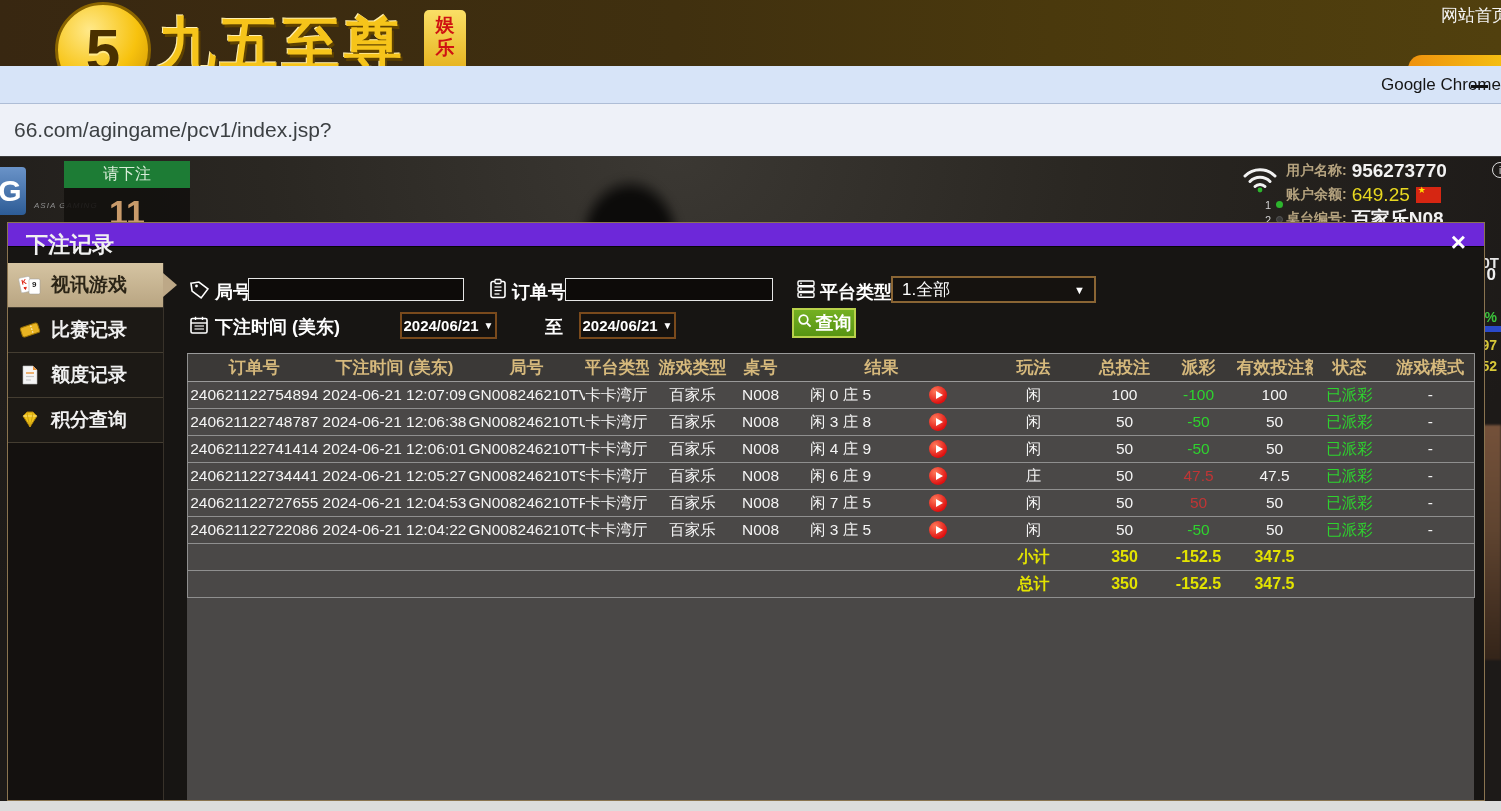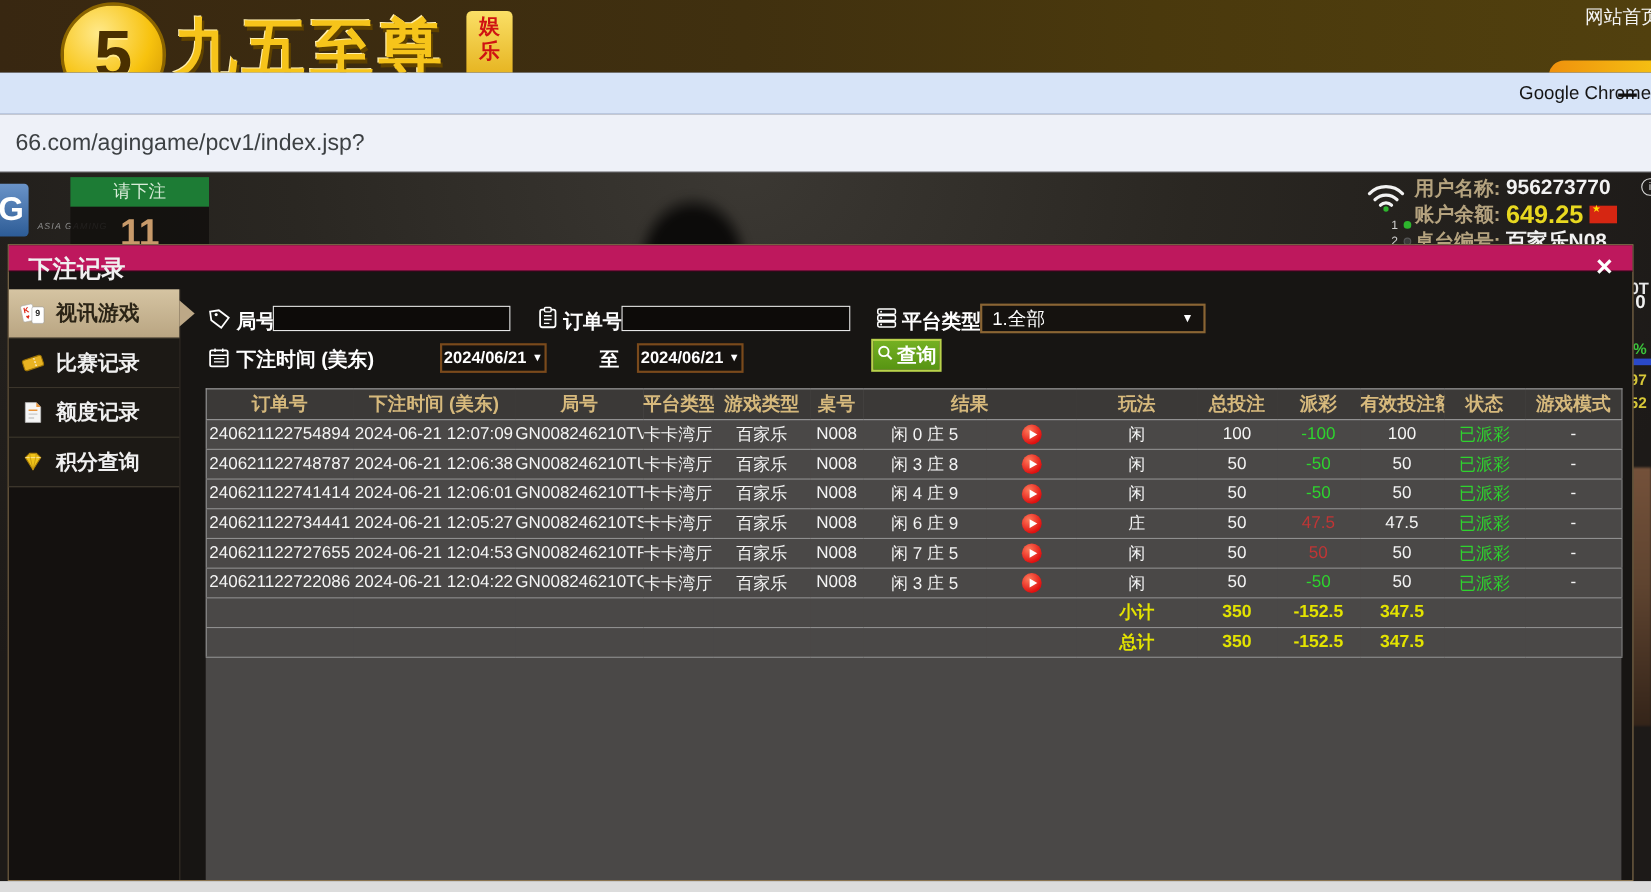--- a/index.html
+++ b/index.html
@@ -46,23 +46,23 @@
     display:flex; align-items:center; justify-content:center; }
   .ag-brand { position:absolute; left:34px; top:44px; color:#8d8d8d; font-size:8px;
     font-style:italic; letter-spacing:1px; }
   .bet-box { position:absolute; left:64px; top:4px; width:126px; height:62px; }
   .bet-box-head { height:27px; background:#1d7c35; display:flex; align-items:center; justify-content:center;
     color:#d8ecd8; font-size:16px; }
   .bet-box-body { height:48px; background:rgba(18,16,14,0.88); display:flex; align-items:center;
     justify-content:center; color:#c89a6a; font-size:34px; font-weight:bold; }
   .user-panel { position:absolute; right:0; top:3px; width:215px; }
   .user-row { display:flex; align-items:center; height:22px; margin-bottom:2px; white-space:nowrap; }
-  .u-label { color:#b5a37f; font-size:18px; font-weight:bold; margin-right:5px; }
+  .u-label { color:#b5a37f; font-size:14px; font-weight:bold; margin-right:5px; }
   .u-value { color:#f2f2f2; font-size:19px; font-weight:bold; }
-  .u-balance { color:#e8d820; font-size:23px; font-weight:bold; }
+  .u-balance { color:#e8d820; font-size:19px; font-weight:normal; }
   .flag { display:inline-block; width:25px; height:16px; background:#d62612; margin-left:6px;
     position:relative; }
   .flag span { position:absolute; left:2px; top:-2px; color:#ffde00; font-size:9px; }
   .info-circle { position:absolute; right:-7px; top:2px; width:16px; height:16px; border-radius:50%;
     border:1.5px solid #ddd; color:#ddd; font-size:10px; display:flex; align-items:center;
     justify-content:center; }
   .wifi-wrap { position:absolute; right:222px; top:8px; }
   .seat-list { position:absolute; right:218px; top:40px; color:#cfcfcf; font-size:11px; }
   .seat-list .row { display:flex; align-items:center; gap:5px; height:15px; }
   .dot-g { width:7px; height:7px; border-radius:50%; background:#2db52d; }
@@ -76,21 +76,21 @@
   .frag-bar { position:absolute; right:0; top:169px; width:28px; height:6px; background:#2a49c9; }
   .frag-97 { right:4px; top:180px; color:#d8c838; font-size:14px; }
   .frag-52 { right:4px; top:201px; color:#d8c838; font-size:14px; }
   .frag-photo { position:absolute; right:0; top:268px; width:29px; height:235px;
     background:linear-gradient(180deg,#74513a 0%,#5f4430 45%,#342419 100%); filter:blur(1px); }
   .bottom-strip { position:absolute; left:0; top:801px; width:1501px; height:10px; background:#dcdcdc; }
 
   
   .modal { position:absolute; left:7px; top:222px; width:1478px; height:579px;
     background:#171513; border:1px solid #8a7450; }
-  .modal-title-bar { position:absolute; left:0; top:0; width:100%; height:24px; background:#be185d;
+  .modal-title-bar { position:absolute; left:0; top:0; width:100%; height:24px; background:#6d28d9;
     border-bottom:1px solid #060606; }
   .modal-title { position:absolute; left:18px; top:7px; color:#f0f0f0; font-size:22px; font-weight:600; }
   .modal-close { position:absolute; right:18px; top:6px; color:#fff; font-size:26px; font-weight:bold;
     line-height:26px; cursor:default; }
 
   
   .sidebar { position:absolute; left:0; top:40px; width:156px; bottom:0; background:#14110f;
     border-right:1px solid #38322a; }
   .side-item { position:relative; height:45px; display:flex; align-items:center; gap:9px;
     padding-left:10px; background:#1c1915; border-bottom:1px solid #443d31;

